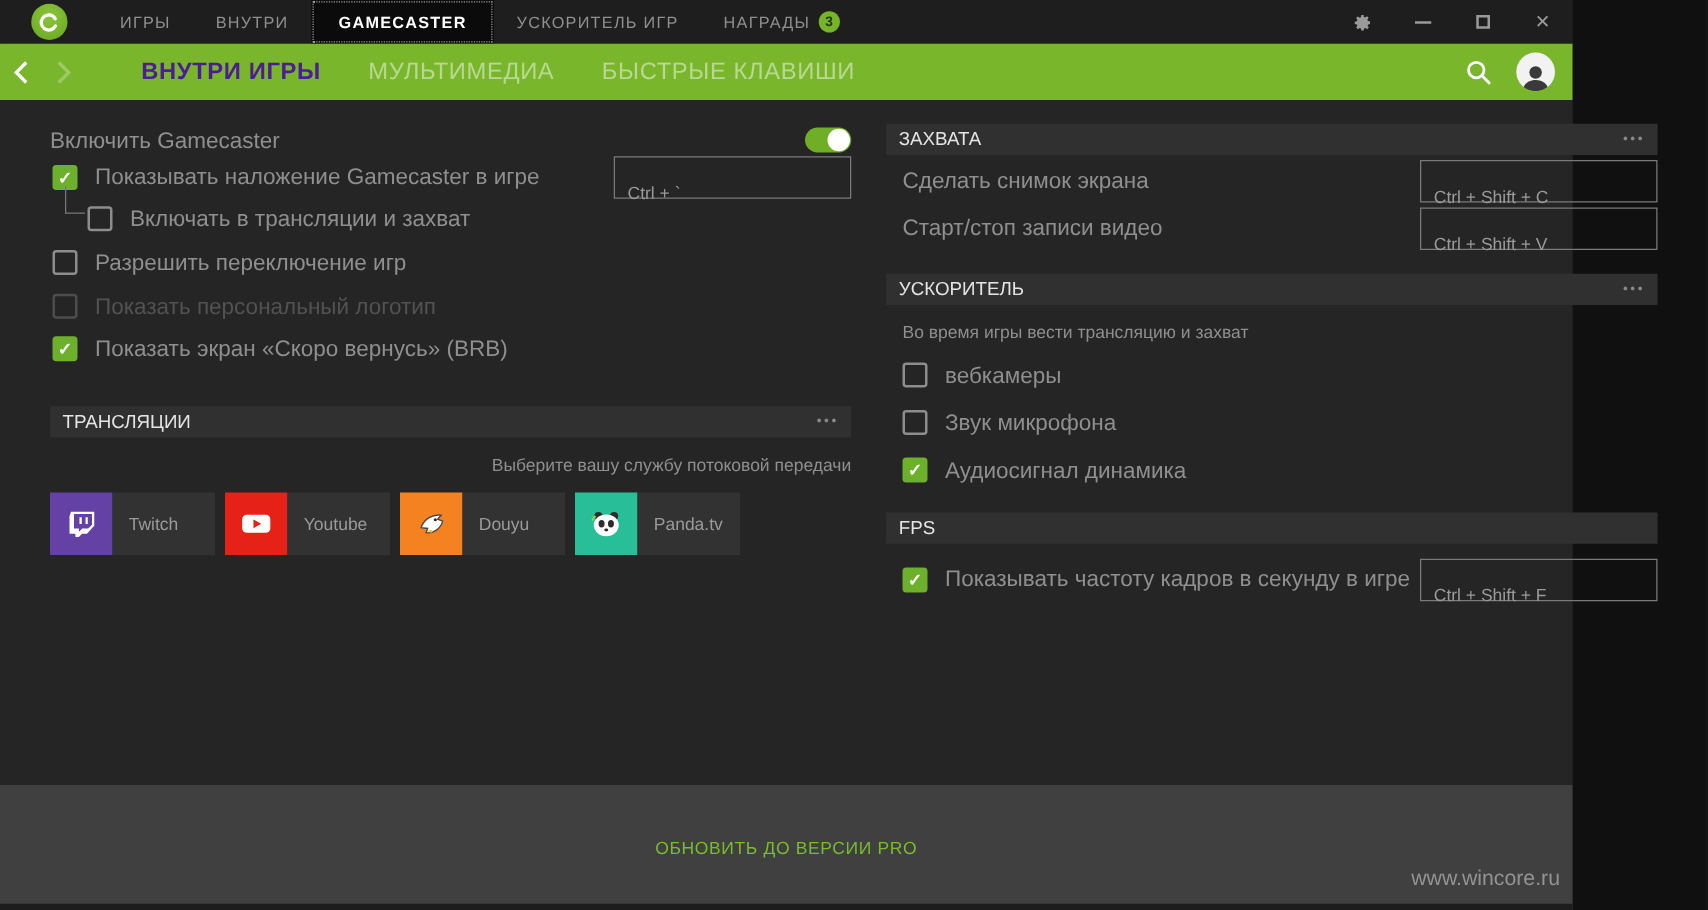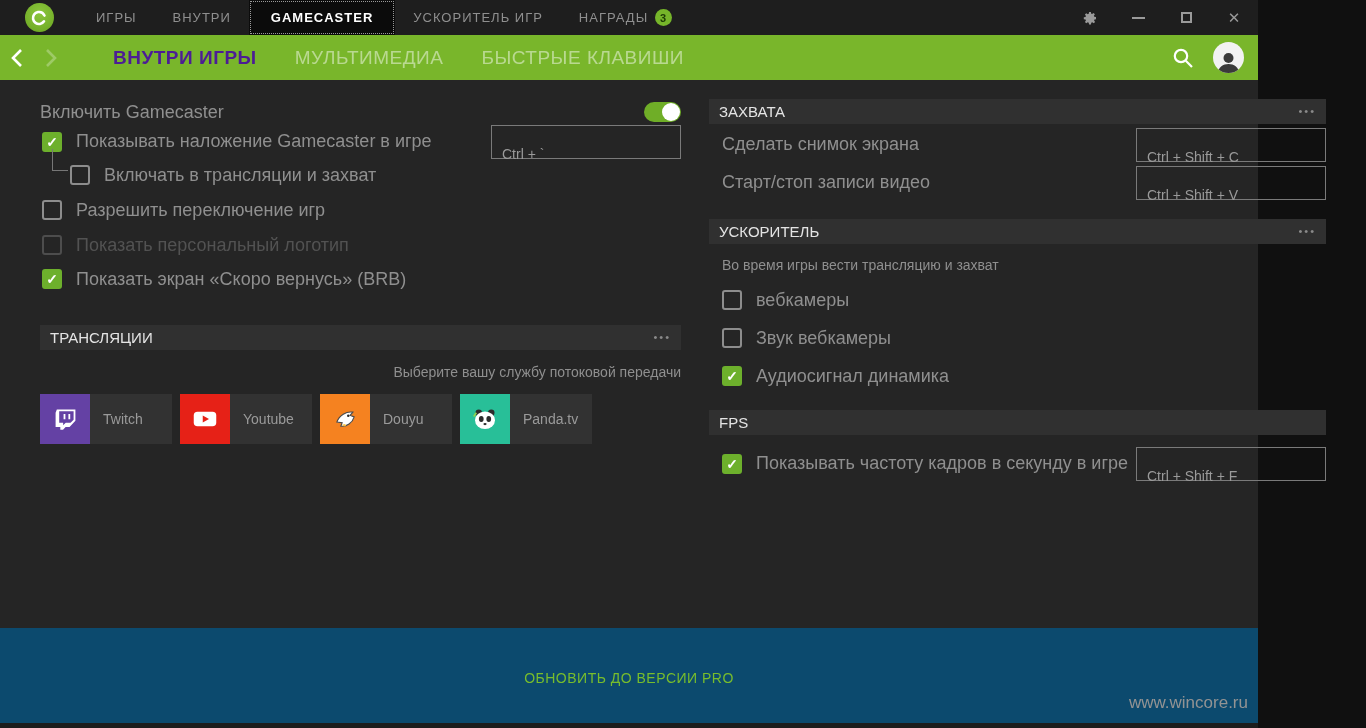--- a/index.html
+++ b/index.html
@@ -82,21 +82,21 @@
   .tile { display:flex; width:132px; height:50px; }
   .tile .tic { width:50px; height:50px; display:flex; align-items:center; justify-content:center; }
   .tile .tlabel { flex:1; background:#323232; display:flex; align-items:center;
     padding-left:13px; color:#9a9a9a; font-size:14px; }
   .tic.twitch { background:#6441a4; }
   .tic.youtube { background:#e62117; }
   .tic.douyu { background:#f58220; }
   .tic.panda { background:#28bf98; }
 
   
-  .footer { position:absolute; left:0; right:0; top:628px; height:100px; background:#0c4a6e;
+  .footer { position:absolute; left:0; right:0; top:628px; height:100px; background:#404040;
     border-bottom:5px solid #1d1d1d; }
   .upgrade { position:absolute; top:42px; left:0; right:0; text-align:center;
     color:#78bd2c; font-size:14px; letter-spacing:0.5px; }
   .watermark { position:absolute; right:10px; bottom:10px; color:#939393; font-size:17px; }
 
   svg { display:block; }
 </style>
 </head>
 <body>
 
@@ -317,21 +317,21 @@
         <span class="cb">
             <span class="tick">✓</span>
           </span>
         <span class="label">вебкамеры</span>
       </div>
 
       <div class="row" style="height:22px; margin-top:16px; padding-left:13px;">
         <span class="cb">
             <span class="tick">✓</span>
           </span>
-        <span class="label">Звук вебкамеры</span>
+        <span class="label">Звук микрофона</span>
       </div>
 
       <div class="row" style="height:22px; margin-top:16px; padding-left:13px;">
         <span class="cb checked">
             <span class="tick">✓</span>
           </span>
         <span class="label">Аудиосигнал динамика</span>
       </div>
 
       <div class="section-header" style="margin-top:23px;">

